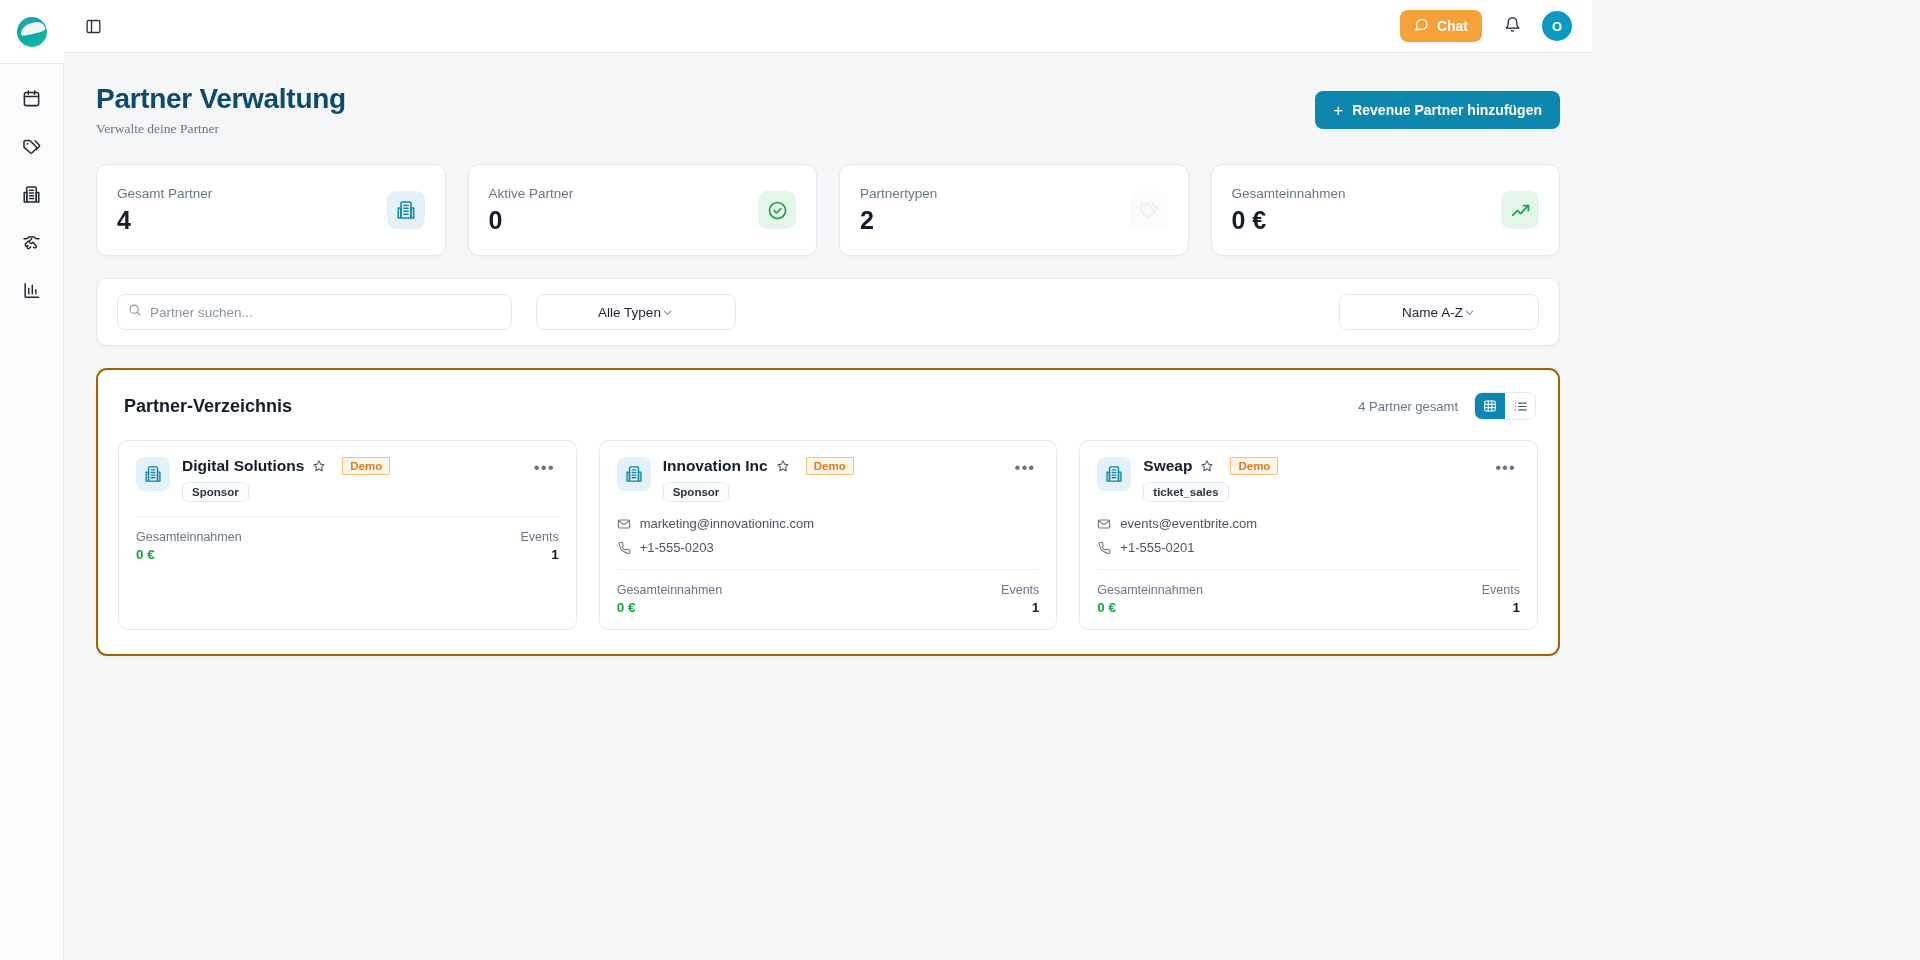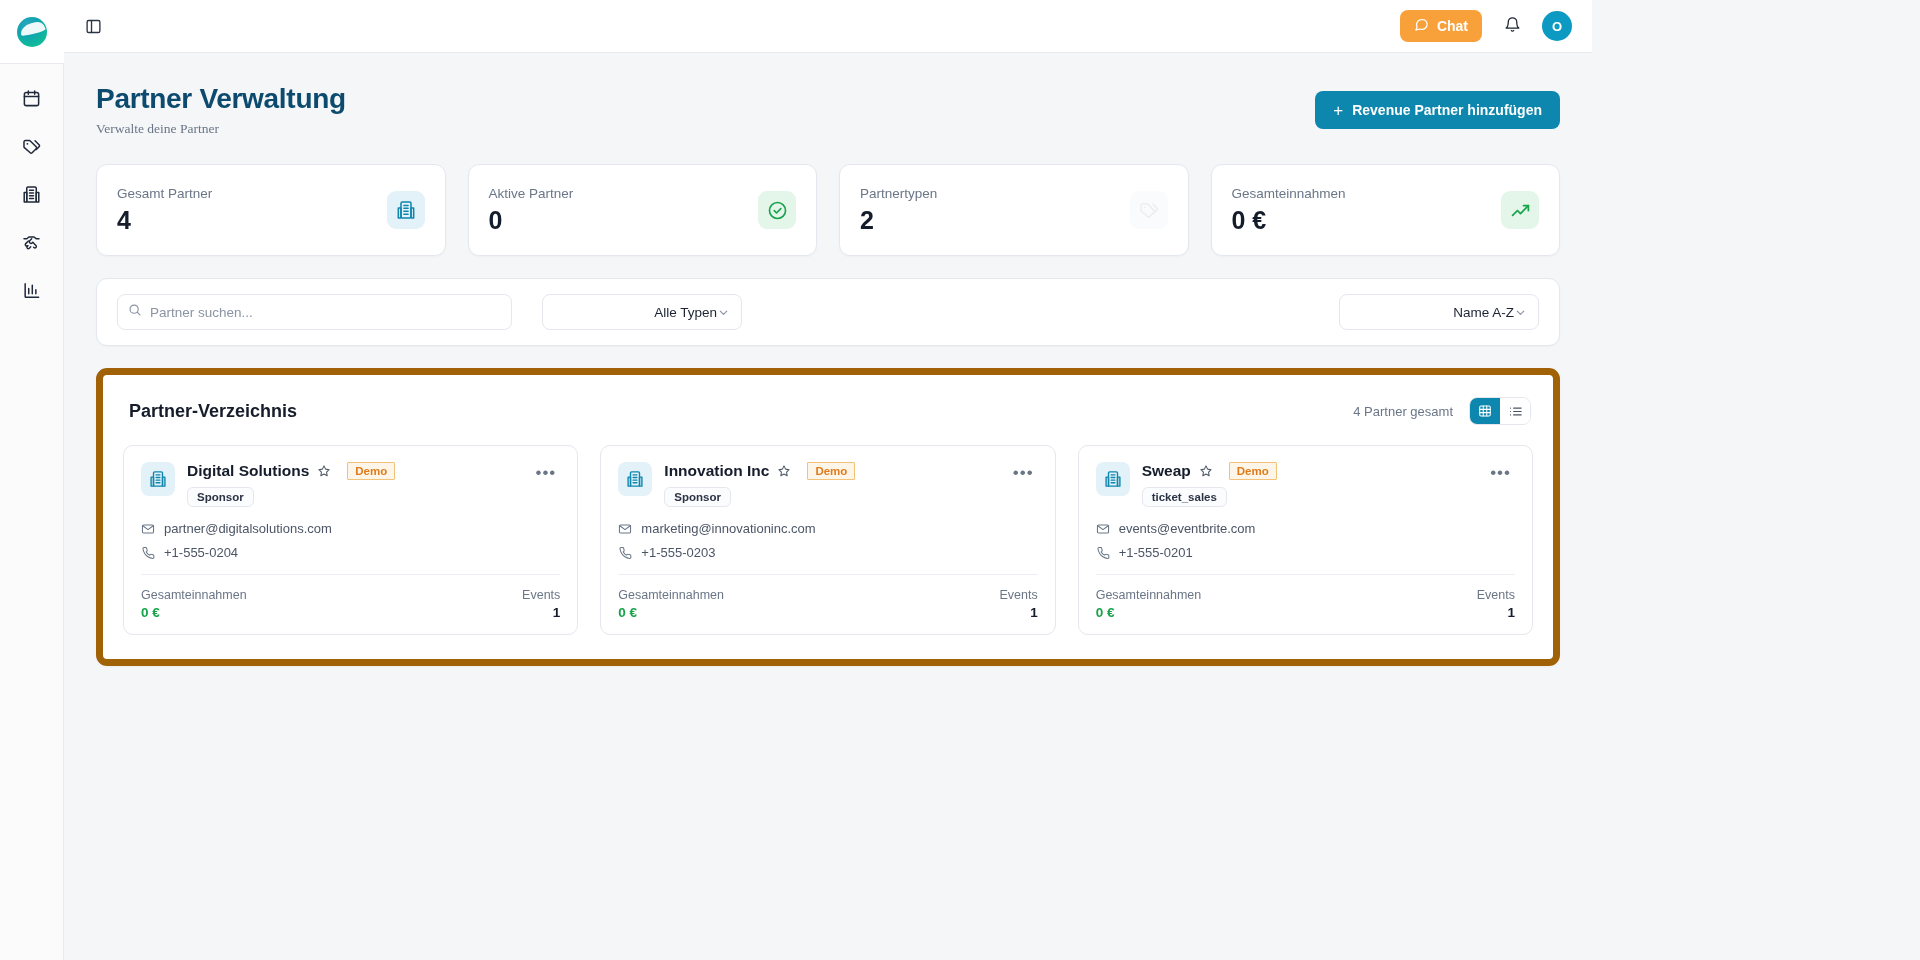--- a/index.html
+++ b/index.html
@@ -112,45 +112,45 @@
     display: flex; align-items: center; justify-content: center; flex: 0 0 38px;
   }
   .ic-blue  { background: #e3f1f8; color: #0e87ae; }
   .ic-green { background: #e4f6ea; color: #17a34a; }
   .ic-muted { background: #fafbfc; color: #eceef1; }
 
   
   .filter-bar {
     background: #ffffff; border: 1px solid #e4e8ee; border-radius: 11px;
     margin-top: 22px; height: 68px;
-    display: flex; align-items: center; padding: 0 20px; gap: 30px;
+    display: flex; align-items: center; padding: 0 20px; gap: 24px;
     box-shadow: 0 1px 2px rgba(16,24,40,.03);
   }
   .search-wrap {
     flex: 0 0 395px; height: 36px; position: relative;
     border: 1px solid #e4e8ee; border-radius: 8px; background: #ffffff;
     display: flex; align-items: center; padding: 0 10px; gap: 8px;
   }
   .search-wrap input {
     border: none; outline: none; flex: 1; font-size: 13.5px;
     font-family: inherit; color: #1c2434; background: transparent;
   }
   .search-wrap input::placeholder { color: #8b94a3; }
   .select {
     height: 36px; min-width: 200px;
     border: 1px solid #e4e8ee; border-radius: 8px; background: #ffffff;
-    display: flex; align-items: center; justify-content: flex-end;
+    display: flex; align-items: center; justify-content: center;
     padding: 0 11px; font-size: 13.5px; cursor: pointer; color: #1c2434;
   }
   .filter-spacer { flex: 1; }
   .chev { color: #8b94a3; display: flex; }
 
   
   .directory {
-    background: #ffffff; border: 7px solid #a16207; border-radius: 11px;
+    background: #ffffff; border: 2px solid #a16207; border-radius: 11px;
     margin-top: 22px; padding: 22px 20px 24px 20px;
     box-shadow: 0 1px 2px rgba(16,24,40,.03);
   }
   .dir-head { display: flex; align-items: center; justify-content: space-between; padding: 0 2px 0 6px; }
   .dir-title { font-size: 18px; font-weight: 700; color: #151c2b; }
   .dir-right { display: flex; align-items: center; gap: 16px; }
   .dir-count { font-size: 13px; color: #6a7687; }
   .view-toggle { display: flex; border: 1px solid #e4e8ee; border-radius: 8px; overflow: hidden; }
   .view-btn {
     width: 30px; height: 26px; display: flex; align-items: center; justify-content: center;
@@ -429,39 +429,20 @@
                     <svg width="14" height="14" viewBox="0 0 24 24" fill="none" stroke="currentColor" stroke-width="1.8" stroke-linecap="round" stroke-linejoin="round">
                       <path d="M12 3.2l2.7 5.6 6.1.9-4.4 4.3 1 6.1-5.4-2.9-5.4 2.9 1-6.1L3.2 9.7l6.1-.9Z"></path>
                     </svg>
                   </span>
                   <span class="badge-demo">Demo</span>
                 </div>
                 <span class="badge-type">Sponsor</span>
               </div>
               <button class="pc-menu">•••</button>
             </div>
-            <div class="pc-contact">
-              <div class="pc-line">
-                <span class="ci">
-                  <svg width="14" height="14" viewBox="0 0 24 24" fill="none" stroke="currentColor" stroke-width="1.8" stroke-linecap="round" stroke-linejoin="round">
-                    <rect x="2.5" y="5" width="19" height="14" rx="2"></rect>
-                      <path d="M3 6.5l9 6.5 9-6.5"></path>
-                  </svg>
-                </span>
-                <span>partner@digitalsolutions.com</span>
-              </div>
-              <div class="pc-line">
-                <span class="ci">
-                  <svg width="14" height="14" viewBox="0 0 24 24" fill="none" stroke="currentColor" stroke-width="1.8" stroke-linecap="round" stroke-linejoin="round">
-                    <path d="M22 16.9v2.6a1.9 1.9 0 0 1-2 1.9 18.6 18.6 0 0 1-8.1-2.9 18.3 18.3 0 0 1-5.6-5.6A18.6 18.6 0 0 1 3.4 4.7a1.9 1.9 0 0 1 1.9-2.1h2.6a1.9 1.9 0 0 1 1.9 1.6c.1 1 .4 1.9.7 2.8a1.9 1.9 0 0 1-.4 2l-1.1 1.1a15 15 0 0 0 5.6 5.6l1.1-1.1a1.9 1.9 0 0 1 2-.4c.9.3 1.8.6 2.8.7A1.9 1.9 0 0 1 22 16.9Z"></path>
-                  </svg>
-                </span>
-                <span>+1-555-0204</span>
-              </div>
-            </div>
             <div class="pc-divider"></div>
             <div class="pc-foot">
               <div>
                 <div class="pc-foot-label">Gesamteinnahmen</div>
                 <div class="pc-rev">0 €</div>
               </div>
               <div class="ta-right">
                 <div class="pc-foot-label">Events</div>
                 <div class="pc-events">1</div>
               </div>

